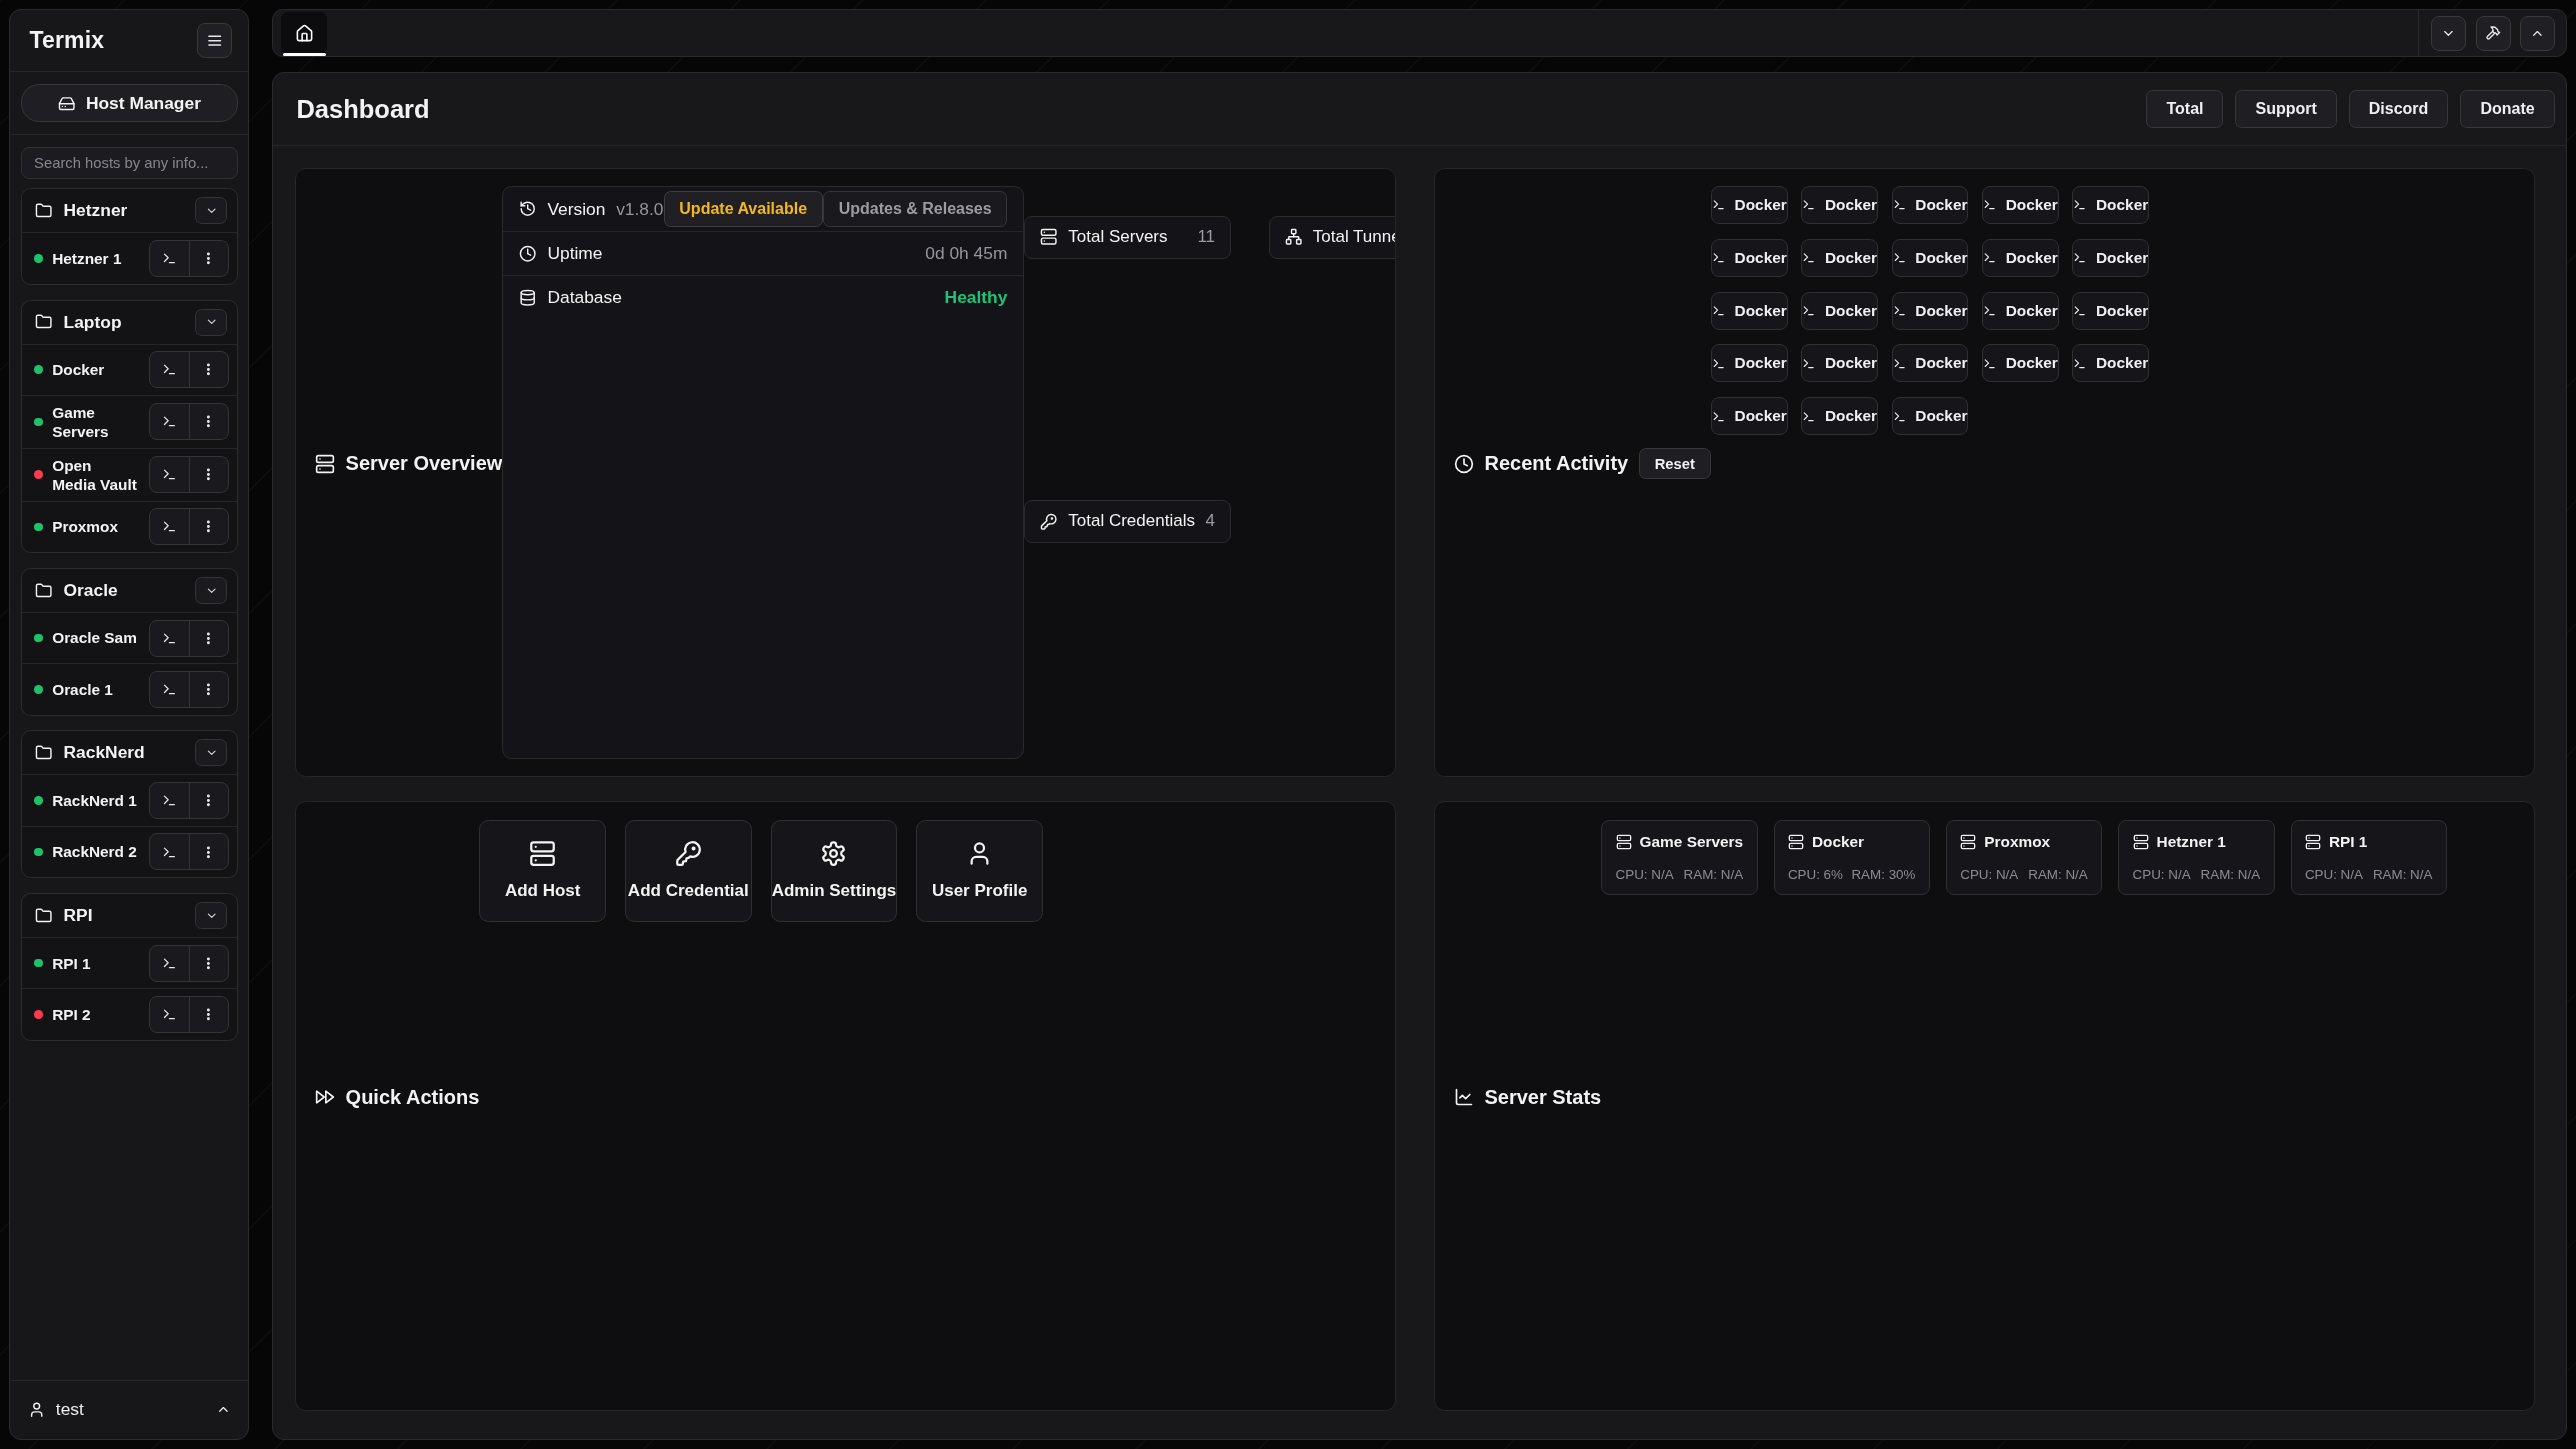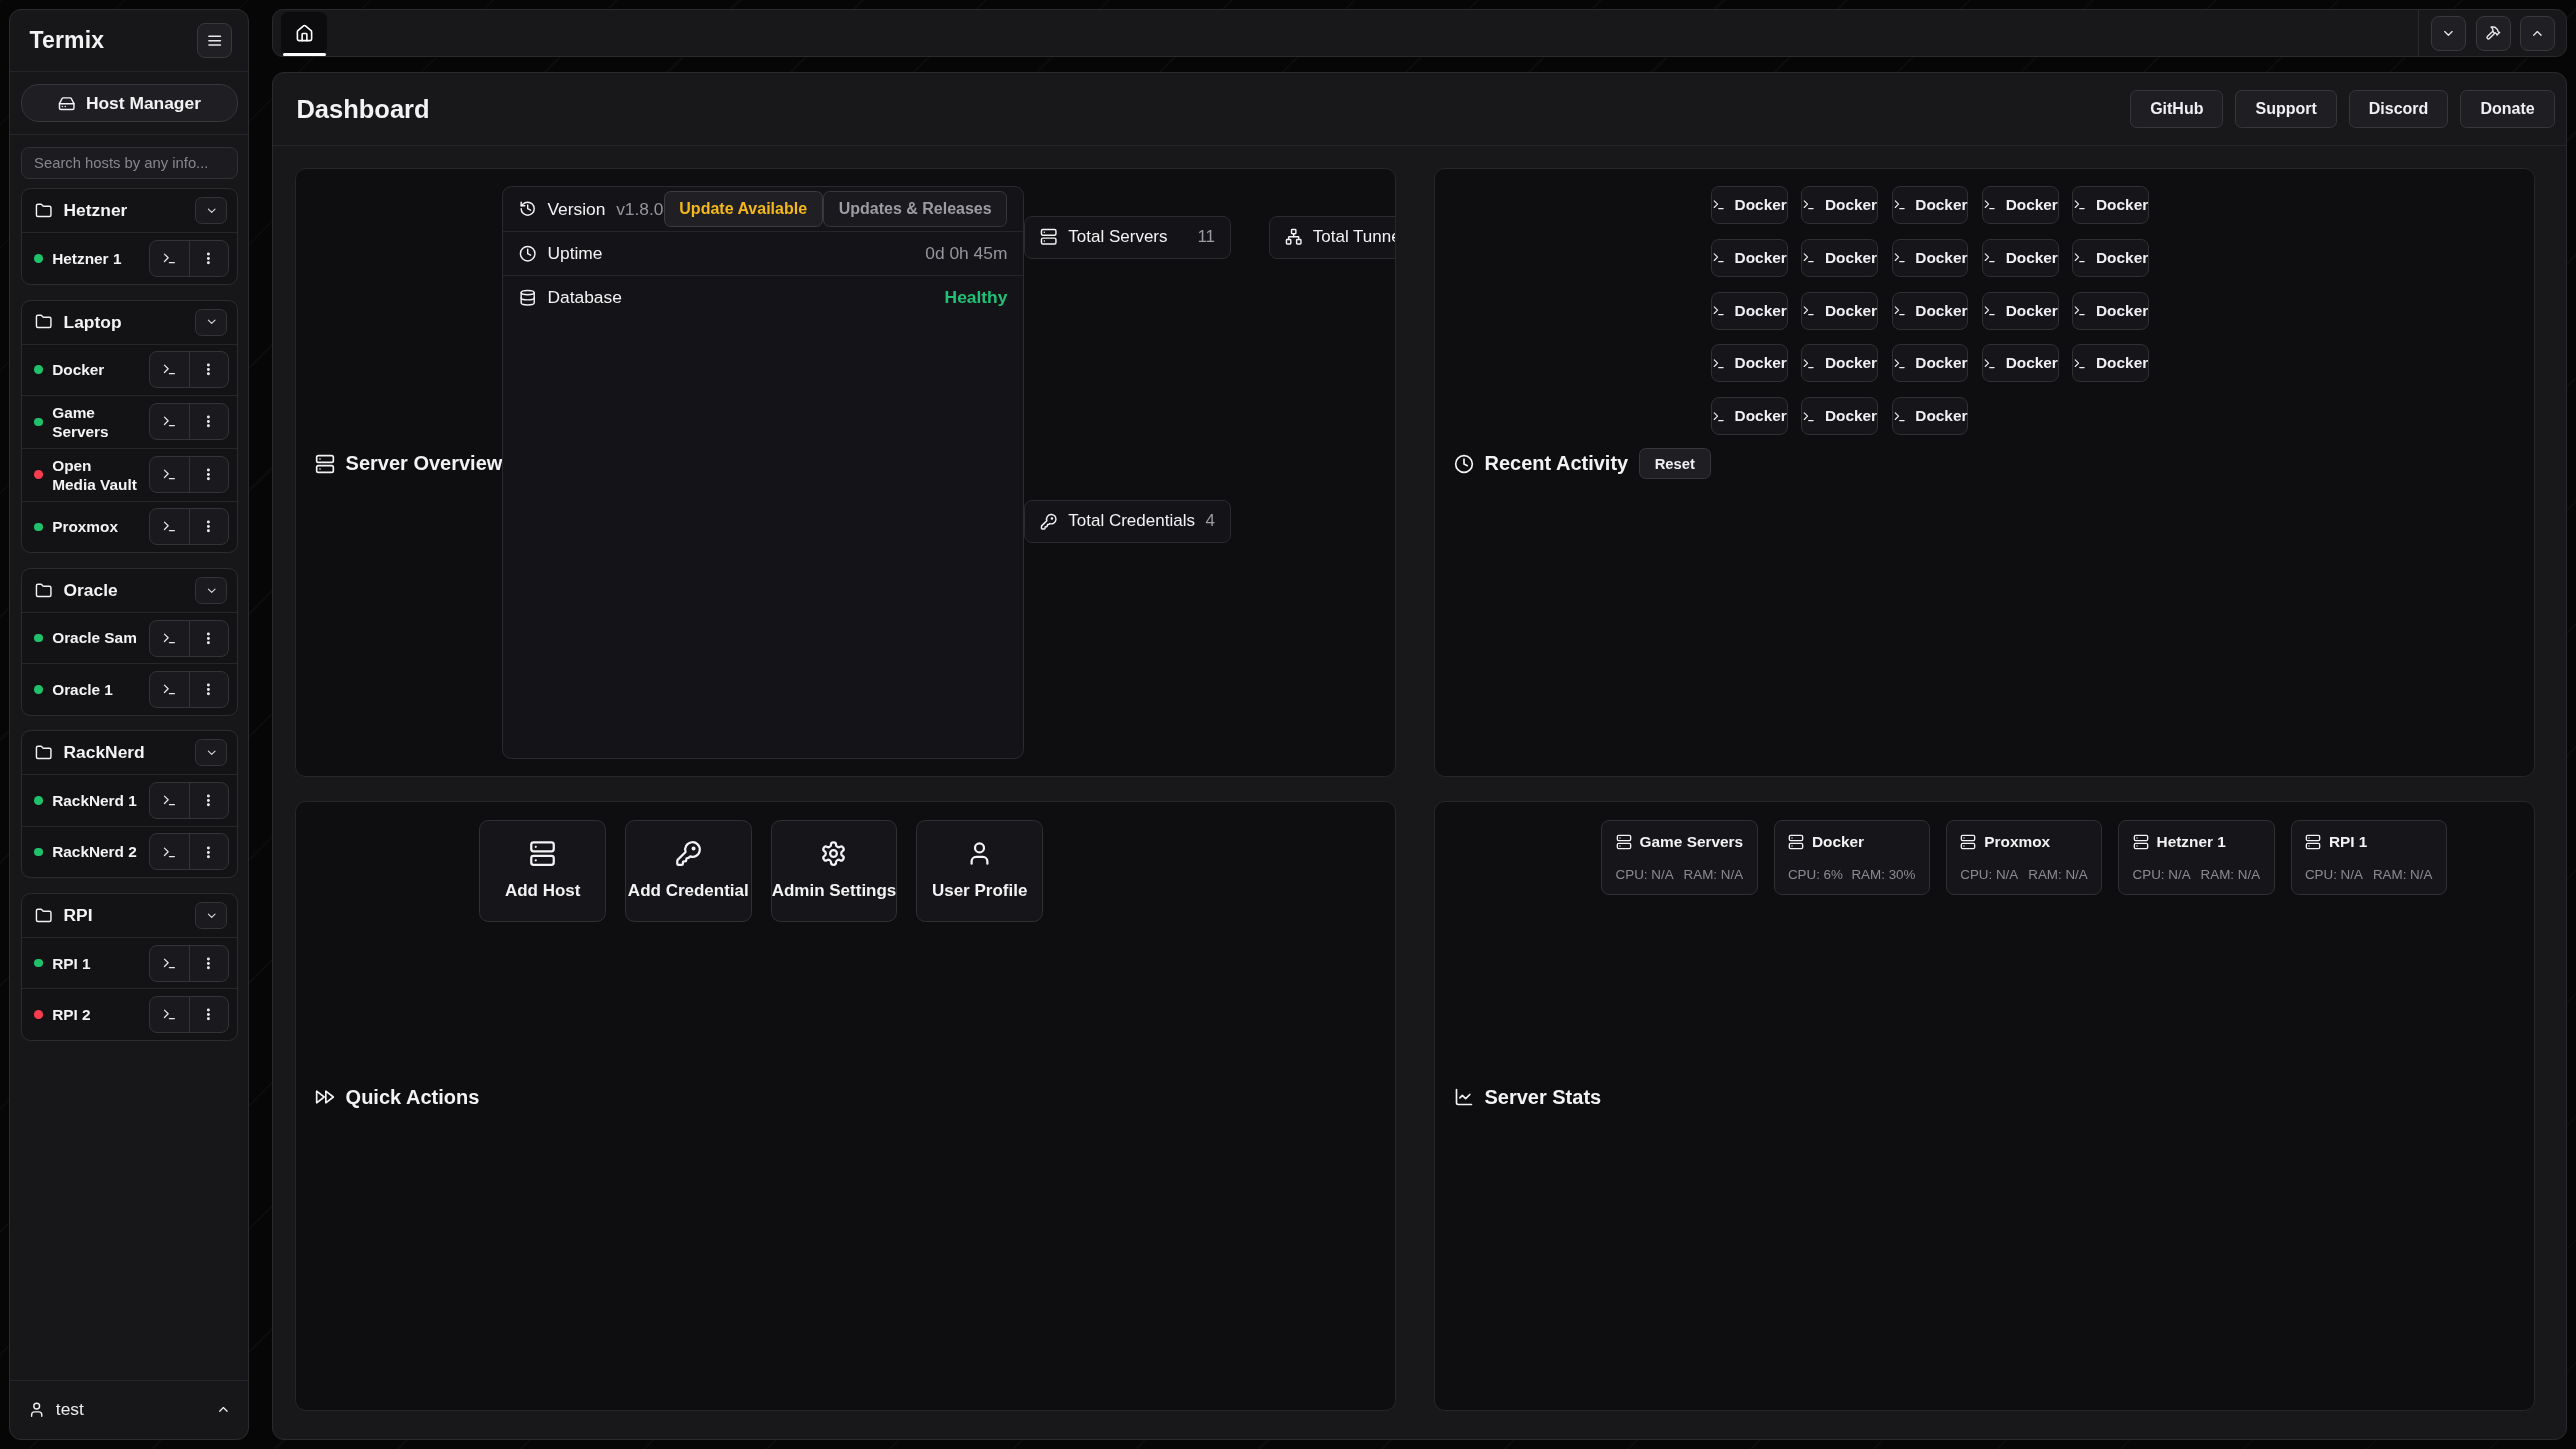--- a/index.html
+++ b/index.html
@@ -549,21 +549,21 @@
               </svg>
             </i>
           </button>
         </div>
     </div>
 
     <div class="panel">
       <div class="panel-header">
         <div class="page-title">Dashboard</div>
         <div class="header-links" id="header-links">
-            <button class="link-btn">GitHub</button>
+            <button class="link-btn">Total</button>
             <button class="link-btn">Support</button>
             <button class="link-btn">Discord</button>
             <button class="link-btn">Donate</button>
           </div>
       </div>
 
       <div class="content">
 
         <section class="card">
           <div class="card-title-row">

